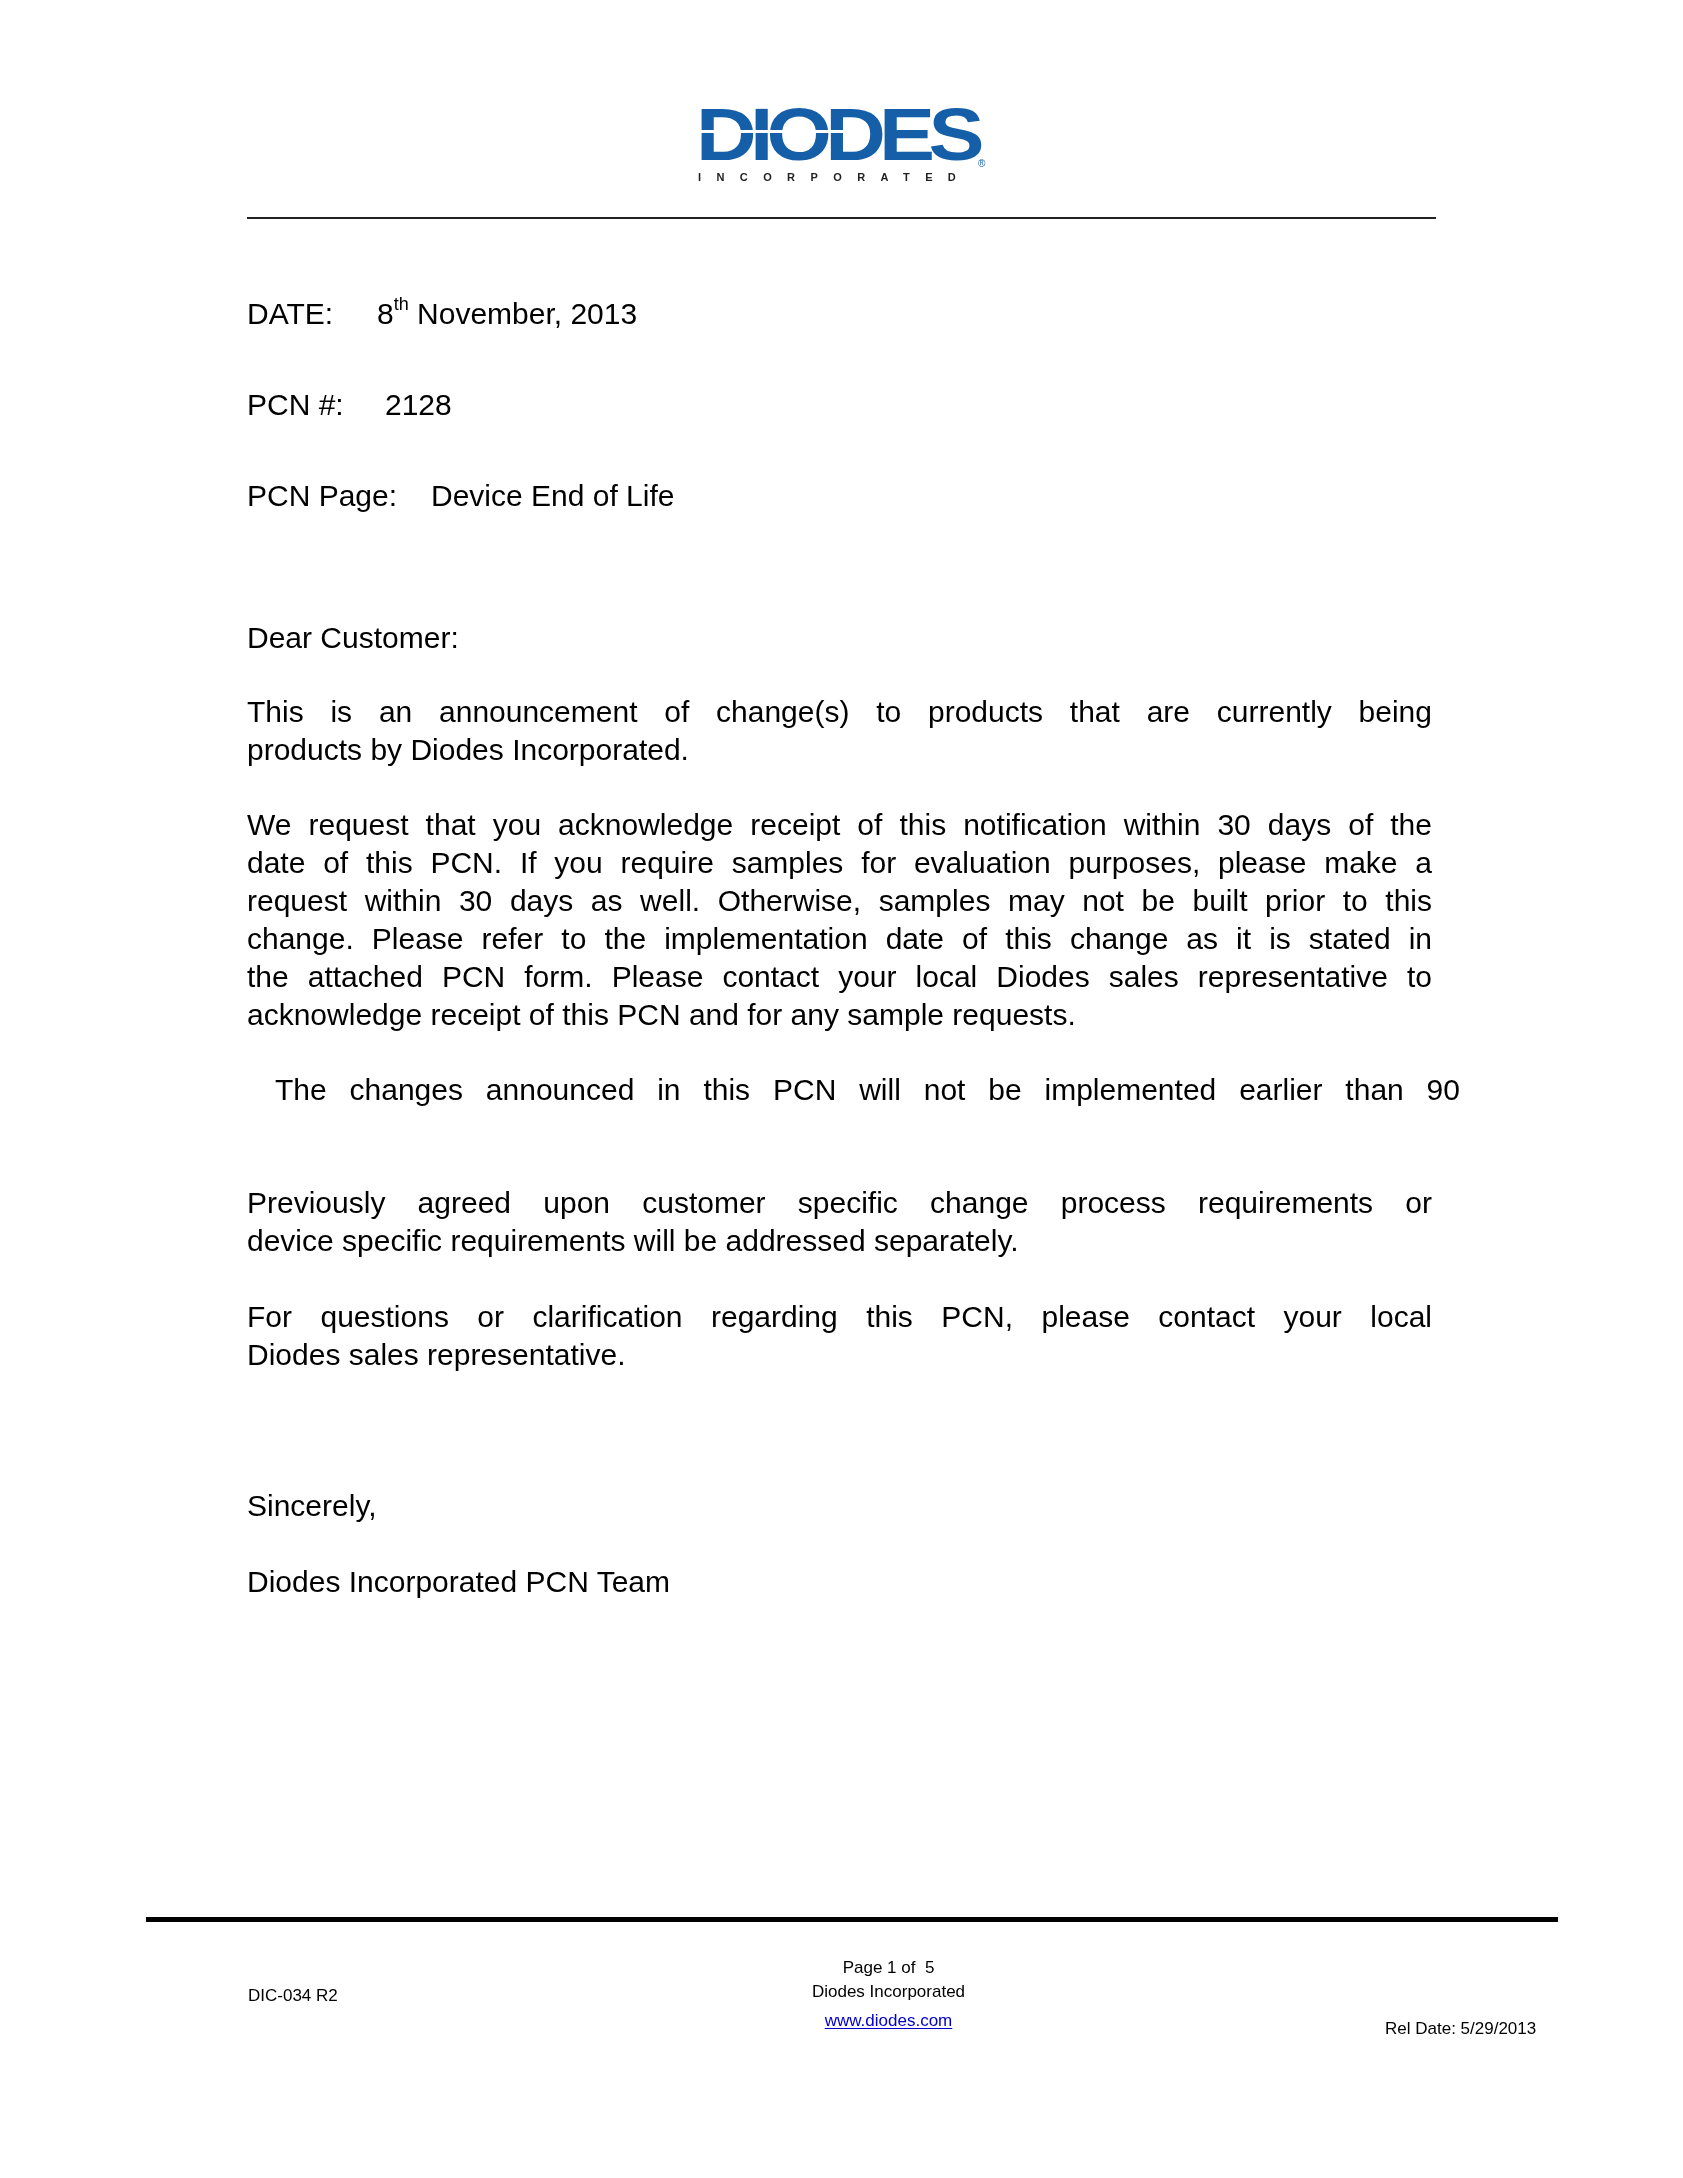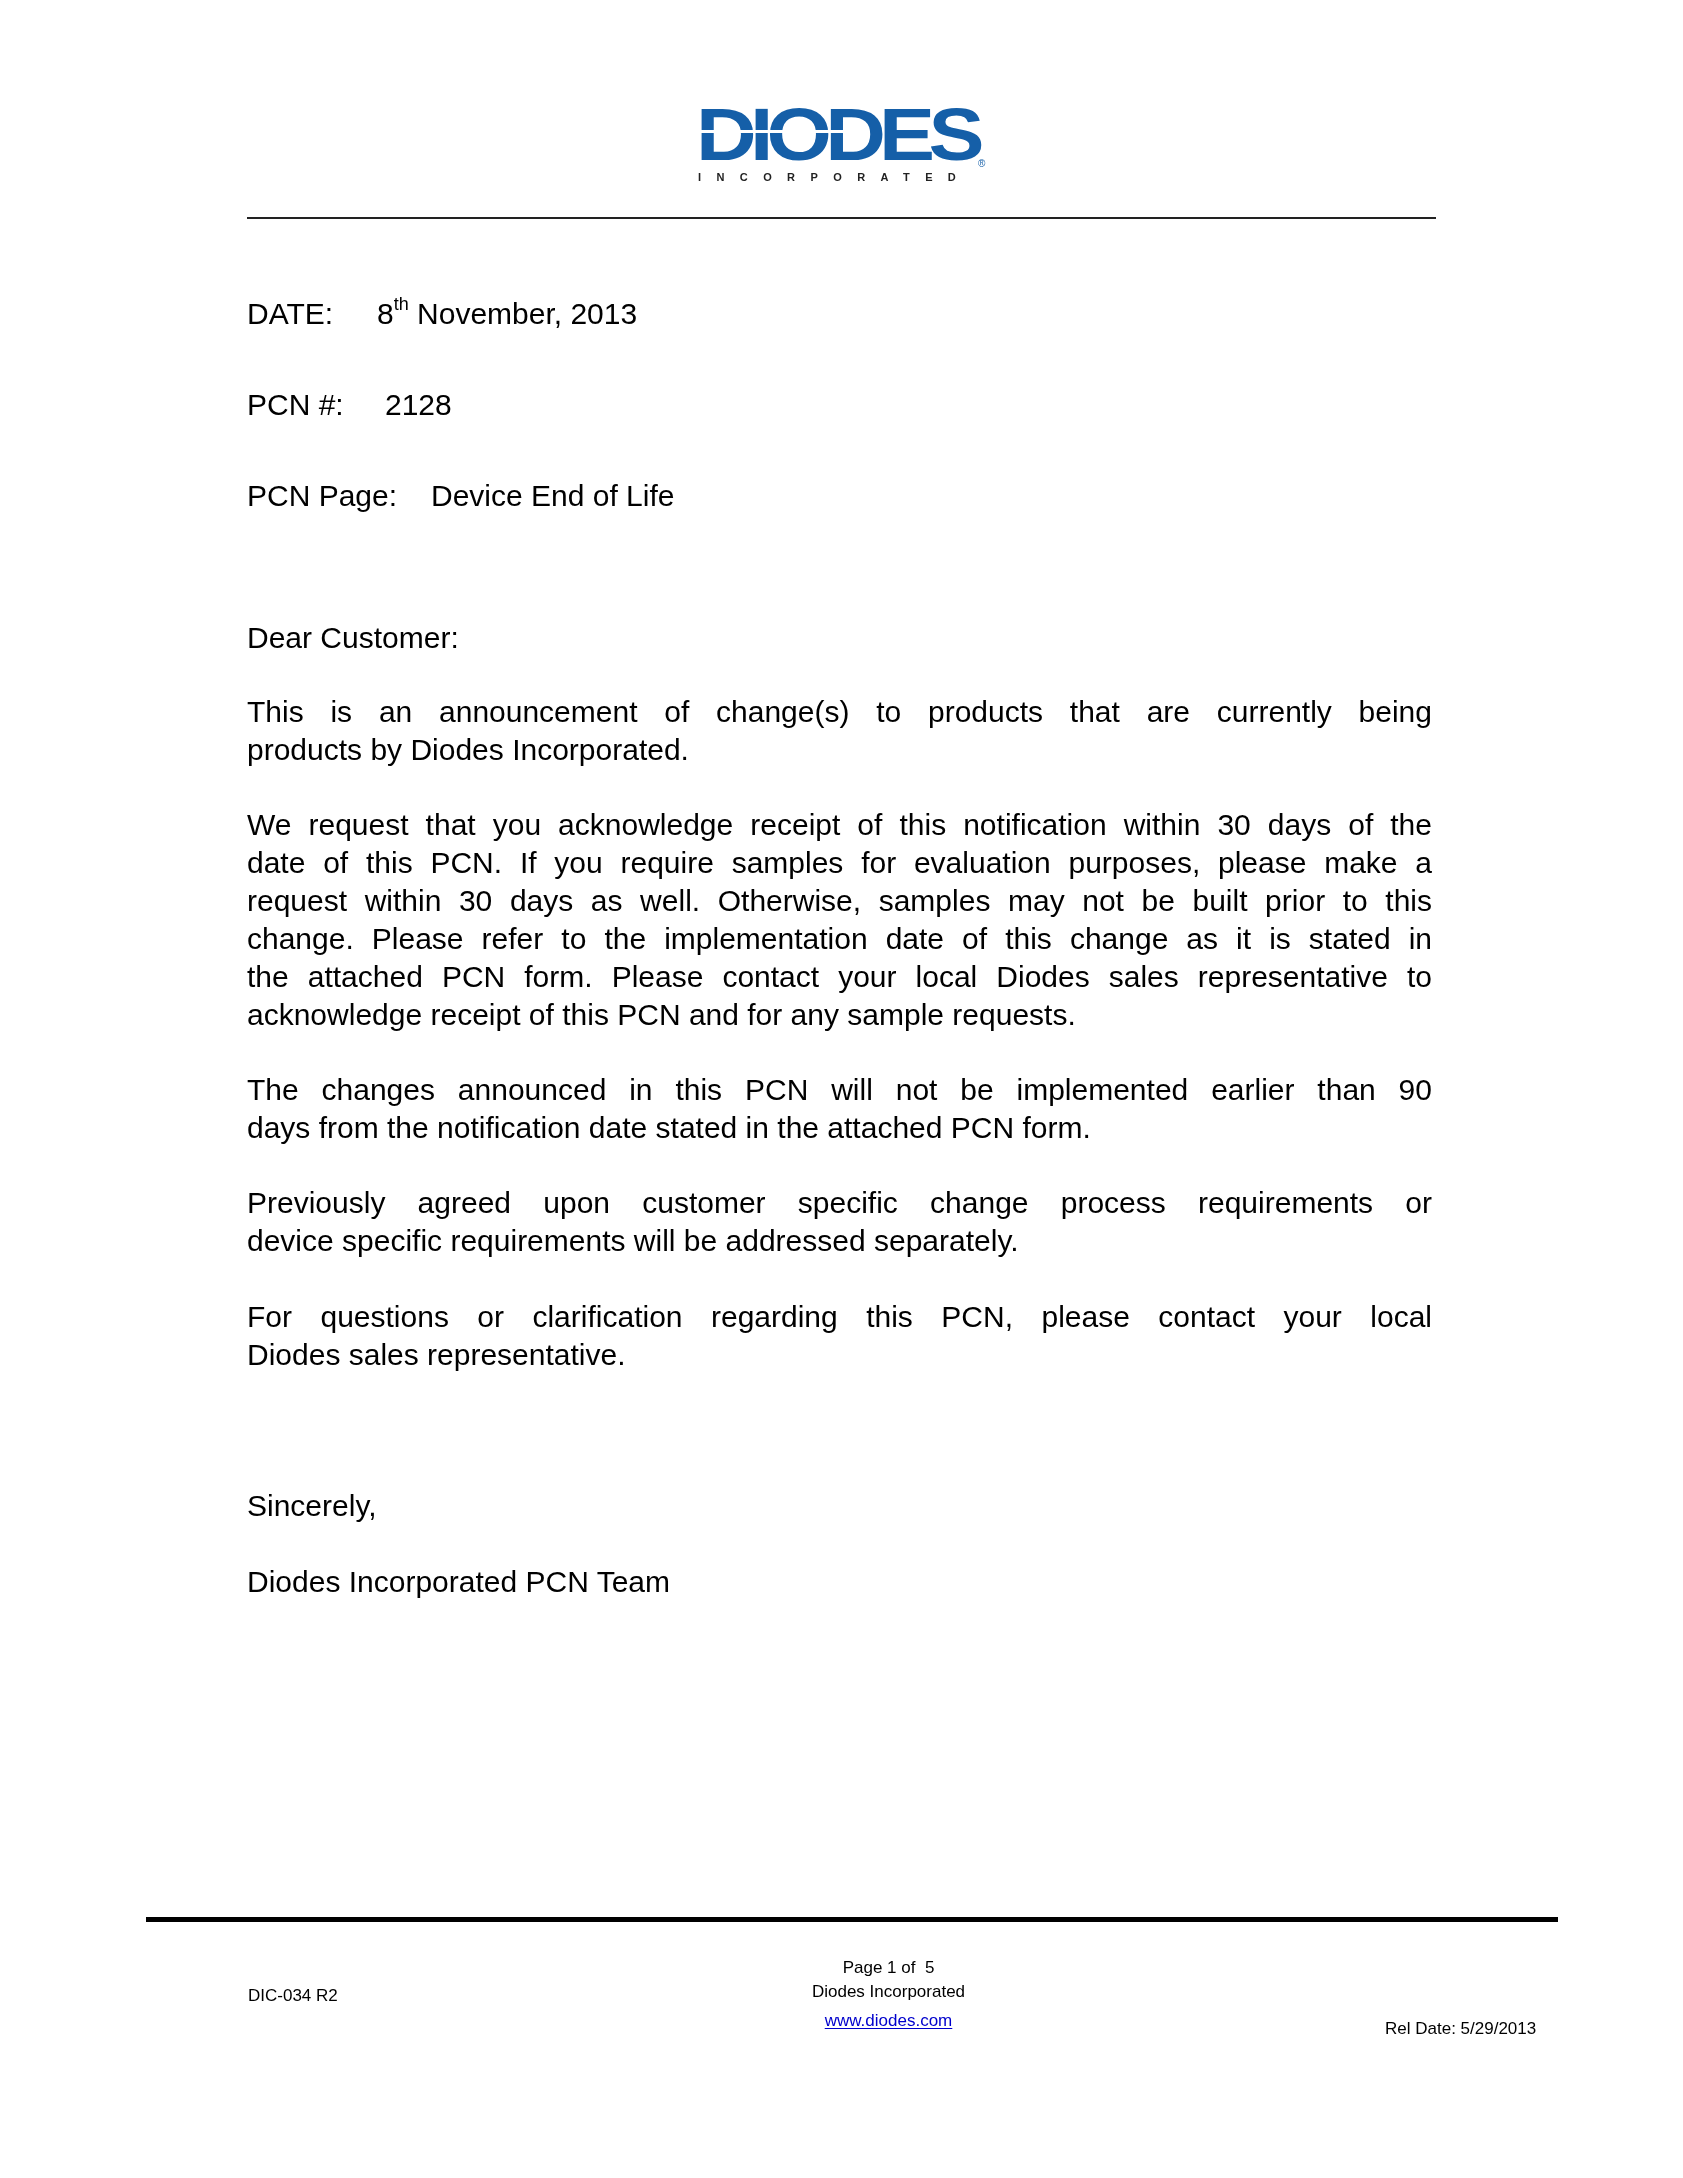--- a/index.html
+++ b/index.html
@@ -63,23 +63,22 @@
 
 <div class="abs para" style="top:806px;">
   <span class="jl">We request that you acknowledge receipt of this notification within 30 days of the</span>
   <span class="jl">date of this PCN.  If you require samples for evaluation purposes, please make a</span>
   <span class="jl">request within 30 days as well.  Otherwise, samples may not be built prior to this</span>
   <span class="jl">change.  Please refer to the implementation date of this change as it is stated in</span>
   <span class="jl">the attached PCN form.  Please contact your local Diodes sales representative to</span>
   <span class="ll">acknowledge receipt of this PCN and for any sample requests.</span>
 </div>
 
-<div class="abs para" style="top:1071px;">
+<div class="abs para" style="top:1071px;margin-left:28px;">
   <span class="jl">The changes announced in this PCN will not be implemented earlier than 90</span>
-  <span class="ll">days from the notification date stated in the attached PCN form.</span>
 </div>
 
 <div class="abs para" style="top:1184px;">
   <span class="jl">Previously agreed upon customer specific change process requirements or</span>
   <span class="ll">device specific requirements will be addressed separately.</span>
 </div>
 
 <div class="abs para" style="top:1298px;">
   <span class="jl">For questions or clarification regarding this PCN, please contact your local</span>
   <span class="ll">Diodes sales representative.</span>

